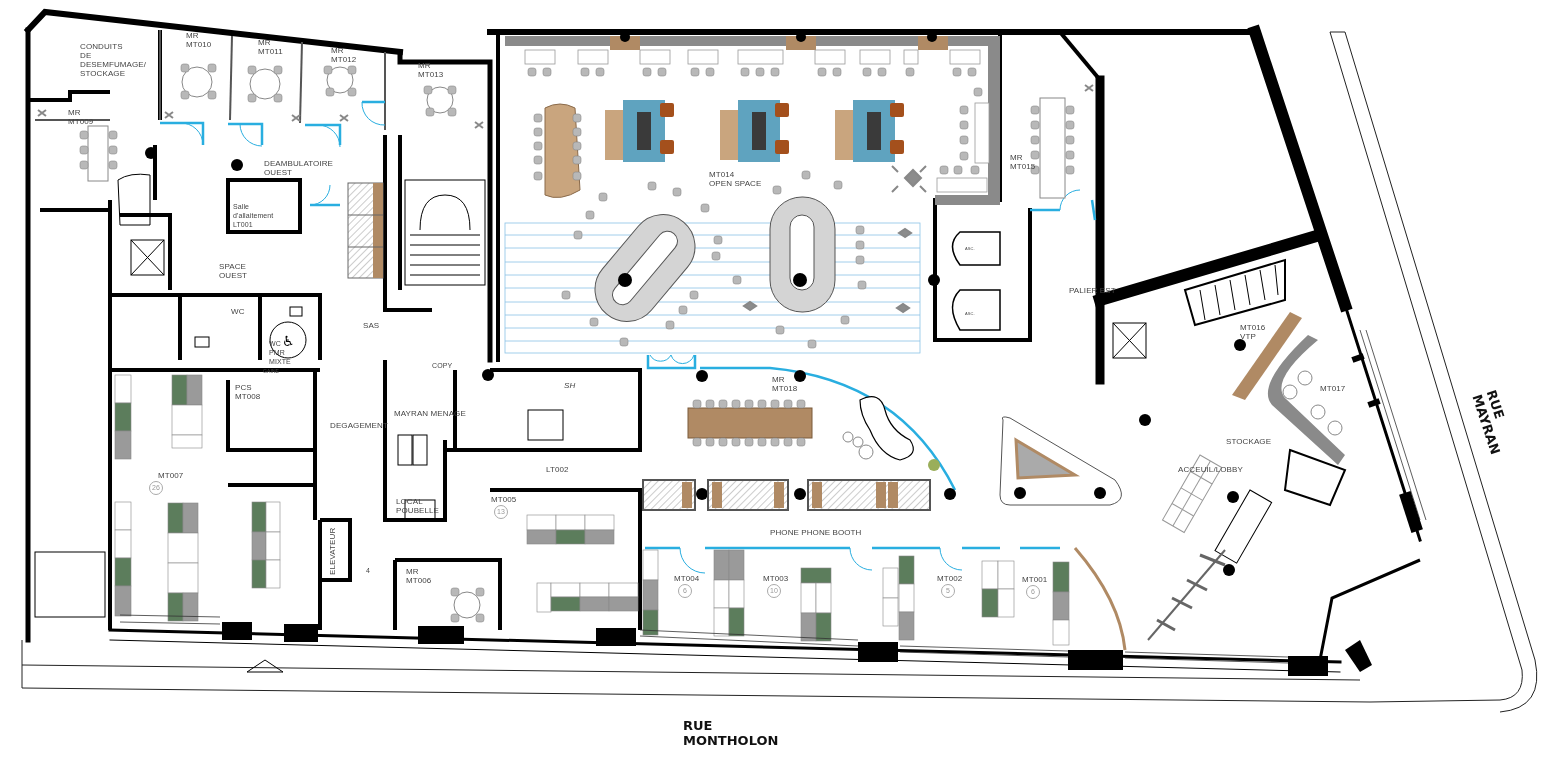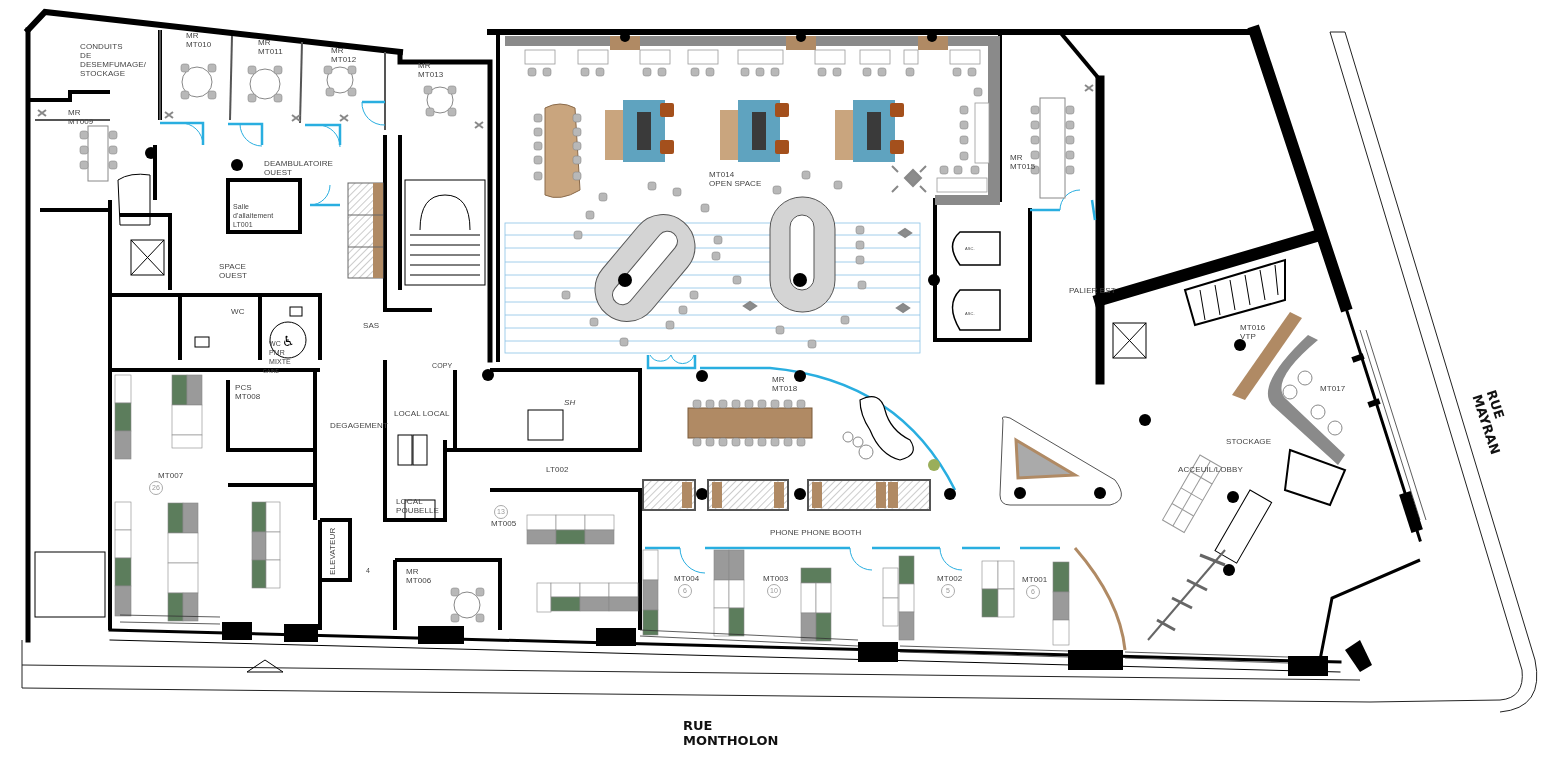--- a/index.html
+++ b/index.html
@@ -556,26 +556,26 @@
 PMR
 MIXTE</div>
 <div class="lbl room" style="left:263px;top:367px;font-size:5px;">GAINE</div>
 <div class="lbl room" style="left:235px;top:383px;">PCS
 MT008</div>
 <div class="lbl room" style="left:146px;top:471px;padding-left:12px;">MT007</div>
 <div class="badge" style="left:149px;top:481px;">26</div>
 <div class="lbl room" style="left:330px;top:421px;">DEGAGEMENT</div>
 <div class="lbl room" style="left:328px;top:575px;transform:rotate(-90deg);transform-origin:left top;">ELEVATEUR</div>
 <div class="lbl room" style="left:432px;top:361px;font-size:7px;">COPY</div>
-<div class="lbl room" style="left:394px;top:409px;">LOCAL LOCAL</div>
+<div class="lbl room" style="left:394px;top:409px;">MAYRAN MENAGE</div>
 <div class="lbl room" style="left:396px;top:465px;margin-top:32px;">LOCAL
 POUBELLE</div>
-<div class="lbl room" style="left:564px;top:398px;font-style:italic;">SH</div>
+<div class="lbl room" style="left:564px;top:381px;font-style:italic;">SH</div>
 <div class="lbl room" style="left:546px;top:465px;text-align:right;">LT002</div>
-<div class="lbl room" style="left:491px;top:495px;margin-top:24px;">MT005</div>
+<div class="lbl room" style="left:491px;top:495px;">MT005</div>
 <div class="badge" style="left:494px;top:505px;">13</div>
 <div class="lbl room" style="left:406px;top:567px;">MR
 MT006</div>
 <div class="lbl room" style="left:709px;top:170px;">MT014
 OPEN SPACE</div>
 <div class="lbl room" style="left:1010px;top:153px;">MR
 MT015</div>
 <div class="lbl room" style="left:1052px;top:286px;padding-left:17px;">PALIER EST</div>
 <div class="lbl room" style="left:772px;top:375px;">MR
 MT018</div>

